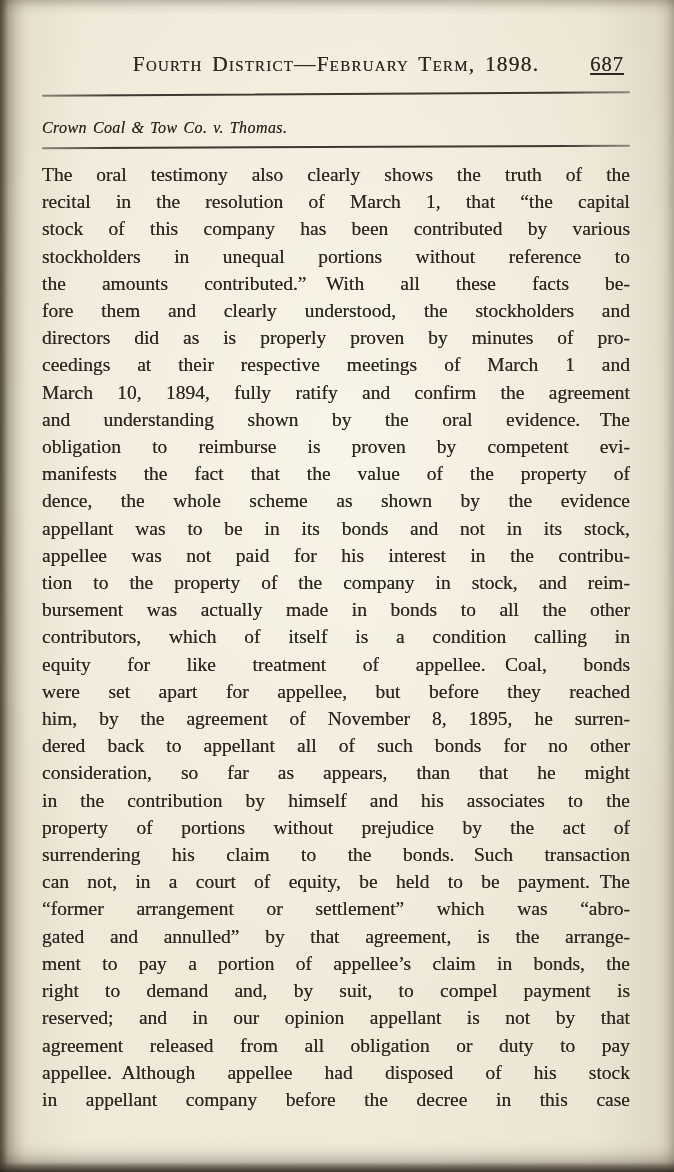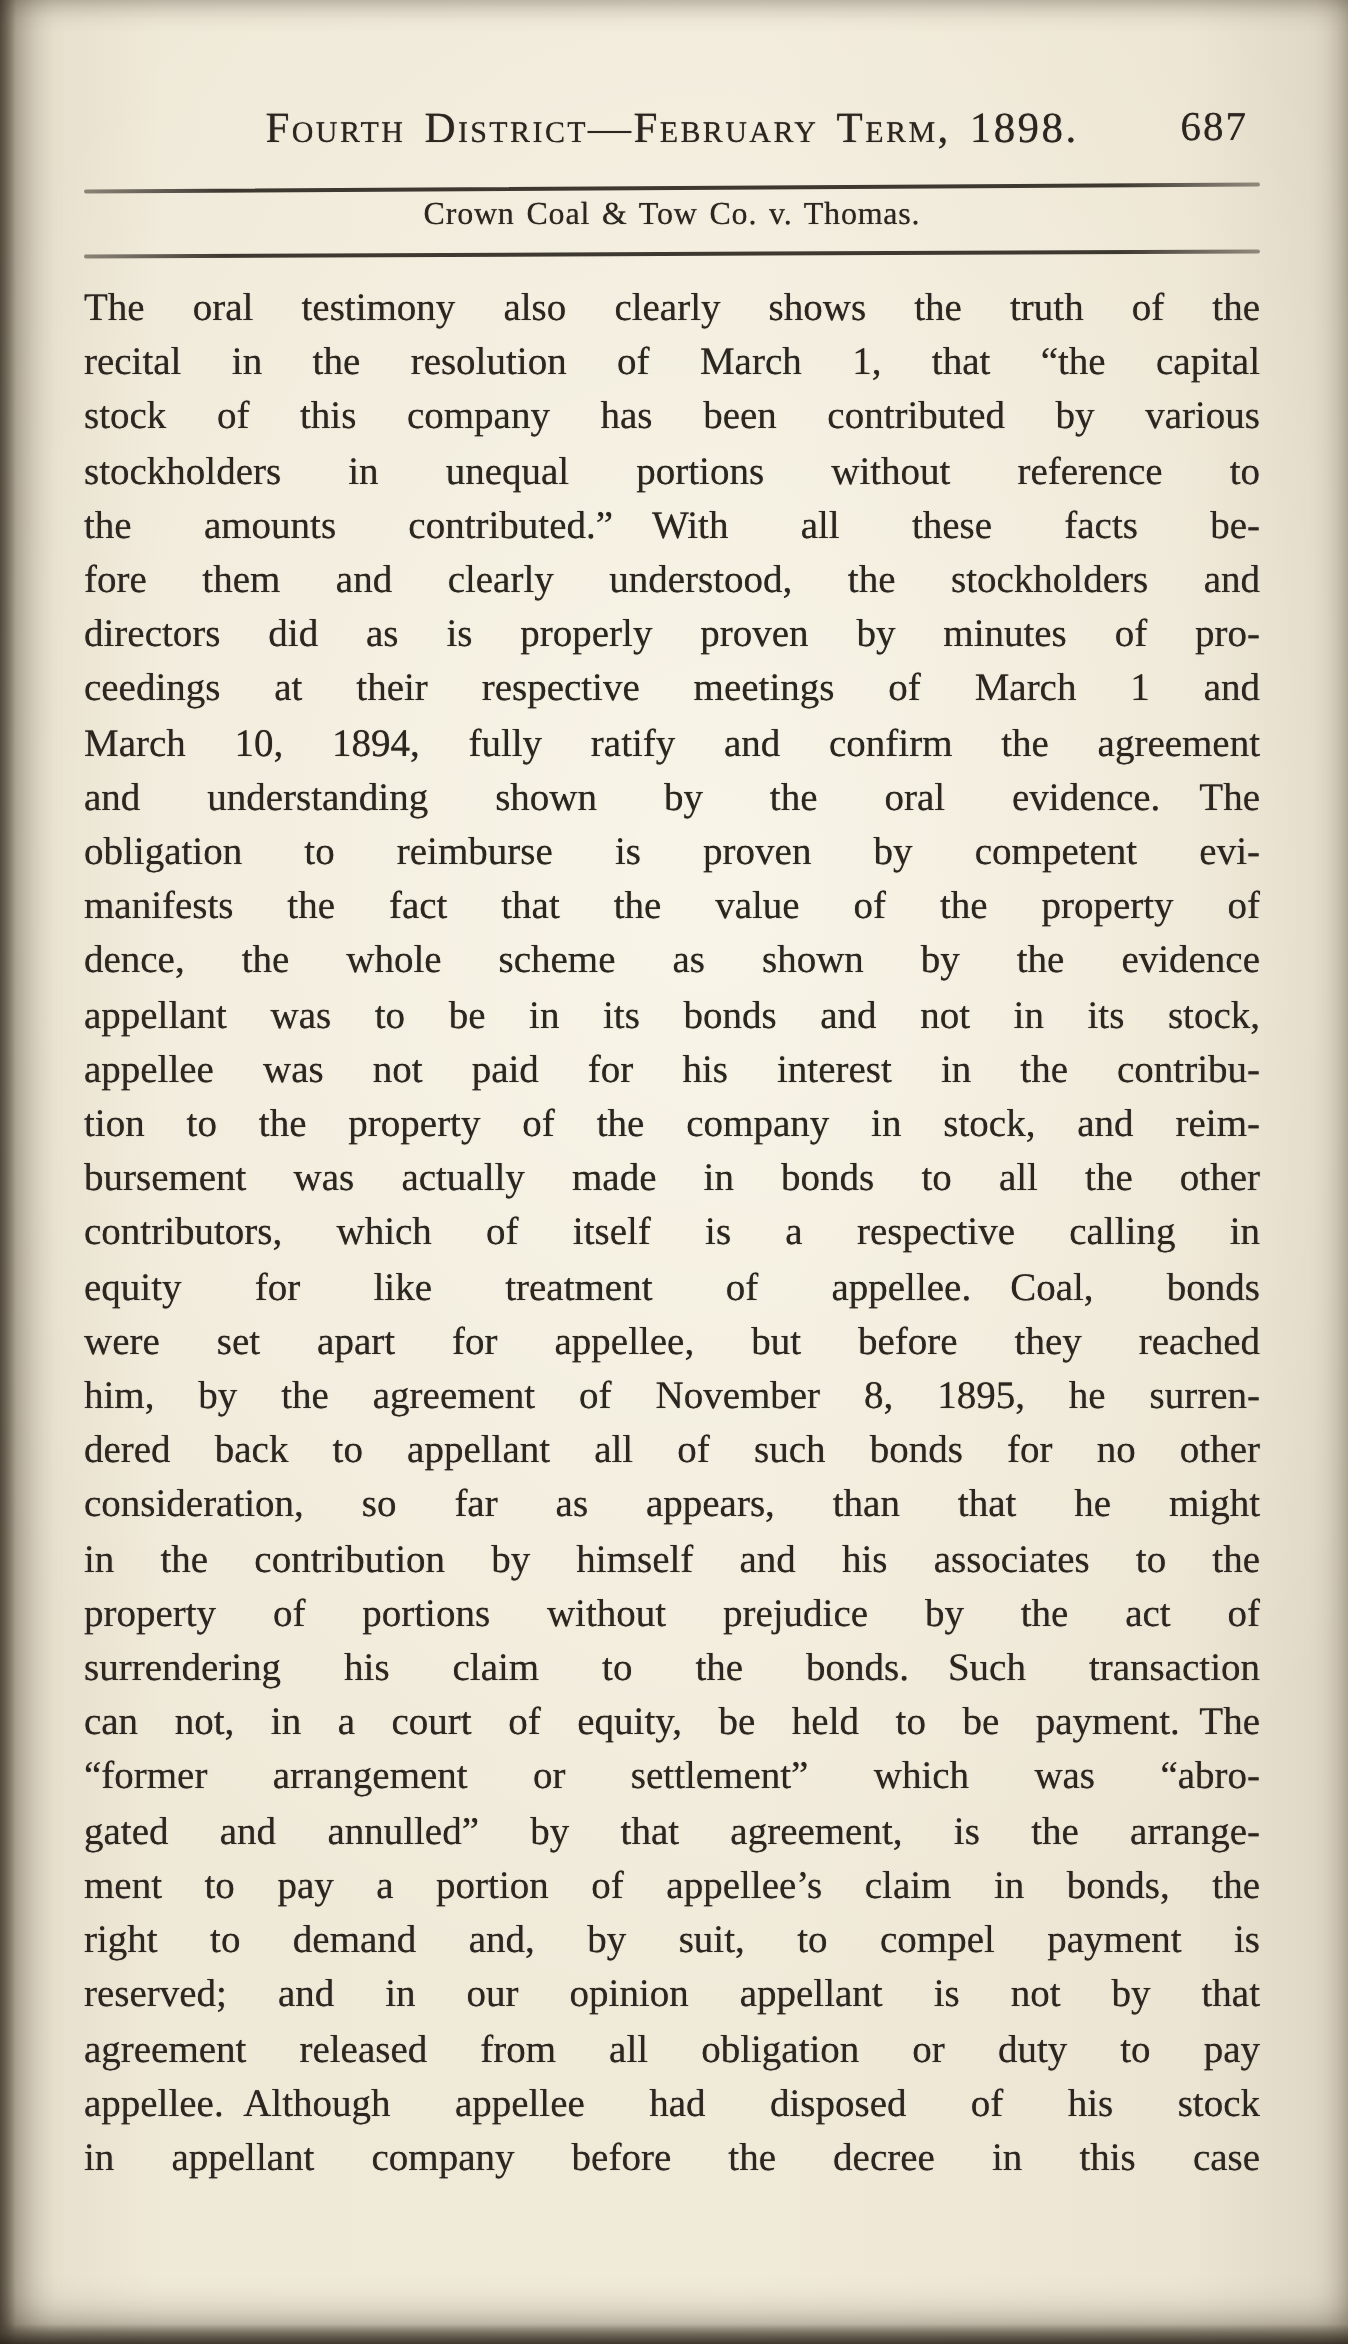--- a/index.html
+++ b/index.html
@@ -55,36 +55,38 @@
     font-size: 21.5px;
     letter-spacing: 1.2px;
     word-spacing: 3px;
   }
   .page-number {
     position: absolute;
     right: 6px;
     top: 1px;
     font-size: 20.5px;
     letter-spacing: 1px;
+    text-decoration: underline;
   }
   .rule {
     height: 2px;
     background: linear-gradient(90deg, rgba(58,52,44,0.55), #3d3830 12%, #3d3830 88%, rgba(58,52,44,0.5));
     border-radius: 1px;
   }
   .rule-top {
     margin-top: 14px;
     transform: rotate(-0.35deg);
   }
   .case-title {
-    margin-top: 4px;
-    text-align: center;
+    margin-top: 24px;
+    text-align: left;
     font-size: 16px;
     letter-spacing: 0.4px;
     word-spacing: 1.5px;
+    font-style: italic;
   }
   .rule-bottom {
     margin-top: 9px;
     transform: rotate(-0.25deg);
   }
   .body-text {
     margin-top: 13px;
     font-size: 19.5px;
   }
   .line {
@@ -122,21 +124,21 @@
     <div class="line">ceedings at their respective meetings of March 1 and</div>
     <div class="line">March 10, 1894, fully ratify and confirm the agreement</div>
     <div class="line">and understanding shown by the oral evidence. The</div>
     <div class="line">obligation to reimburse is proven by competent evi-</div>
     <div class="line">manifests the fact that the value of the property of</div>
     <div class="line">dence, the whole scheme as shown by the evidence</div>
     <div class="line">appellant was to be in its bonds and not in its stock,</div>
     <div class="line">appellee was not paid for his interest in the contribu-</div>
     <div class="line">tion to the property of the company in stock, and reim-</div>
     <div class="line">bursement was actually made in bonds to all the other</div>
-    <div class="line">contributors, which of itself is a respective calling in</div>
+    <div class="line">contributors, which of itself is a condition calling in</div>
     <div class="line">equity for like treatment of appellee. Coal, bonds</div>
     <div class="line">were set apart for appellee, but before they reached</div>
     <div class="line">him, by the agreement of November 8, 1895, he surren-</div>
     <div class="line">dered back to appellant all of such bonds for no other</div>
     <div class="line">consideration, so far as appears, than that he might</div>
     <div class="line">in the contribution by himself and his associates to the</div>
     <div class="line">property of portions without prejudice by the act of</div>
     <div class="line">surrendering his claim to the bonds. Such transaction</div>
     <div class="line">can not, in a court of equity, be held to be payment. The</div>
     <div class="line">“former arrangement or settlement” which was “abro-</div>

